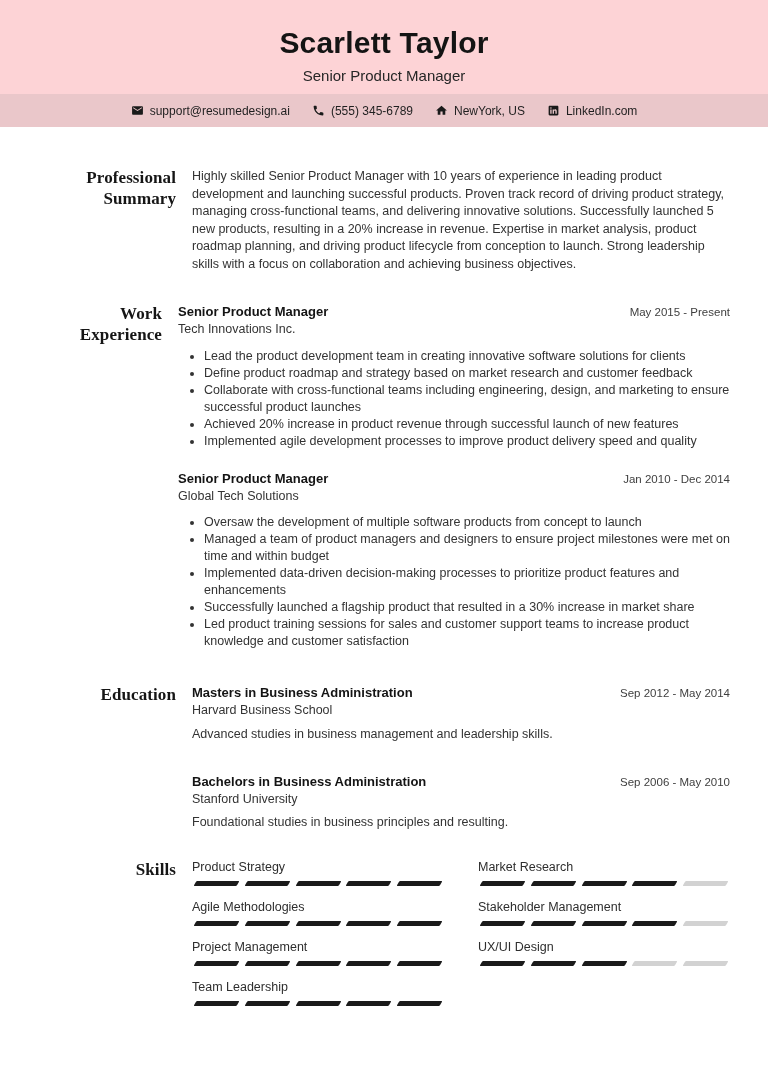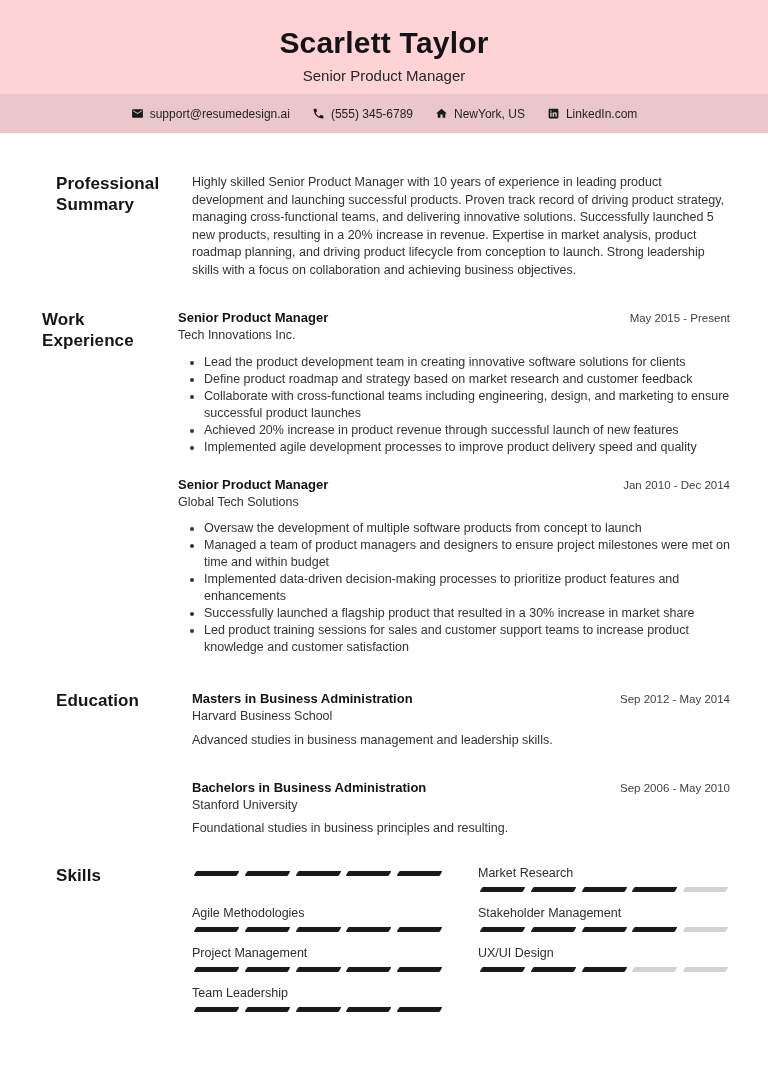--- a/index.html
+++ b/index.html
@@ -12,33 +12,33 @@
   html,body{margin:0;padding:0;}
   body{
     width:768px;height:1078px;overflow:hidden;background:#ffffff;
     font-family:"Liberation Sans",sans-serif;color:#333;
   }
   
   .header{background:var(--header-bg);height:94px;text-align:center;padding-top:26px;}
   .name{font-size:30px;font-weight:bold;color:#141414;line-height:34px;letter-spacing:.2px;}
   .subtitle{font-size:15px;color:#262626;margin-top:7px;line-height:18px;}
   .contact-bar{
-    background:var(--contact-bg);height:39px;
+    background:var(--contact-bg);height:33px;
     display:flex;justify-content:center;align-items:center;gap:22px;
     font-size:12px;color:#1f1f1f;
   }
   .contact-item{display:flex;align-items:center;gap:6px;}
   .contact-item svg{display:block;}
   
   main{padding-top:40px;}
   .row{display:flex;padding:0 38px 0 56px;}
   .row.summary{margin-bottom:30px;}
   .row.experience{margin-bottom:34px;padding-left:42px;}
   .row.education{margin-bottom:28px;}
-  .label-col{flex:0 0 120px;width:120px;}
+  .label-col{flex:0 0 120px;width:120px;text-align:right;font-family:Liberation Serif, serif;}
   .label-col h2{
     margin:0;font-size:17px;font-weight:bold;color:#151515;line-height:21px;letter-spacing:.1px;
   }
   .content-col{flex:1;margin-left:16px;min-width:0;}
   .body-text{font-size:12.5px;line-height:17.5px;color:#333;margin:1px 0 0;}
   
   .job + .job{margin-top:20px;}
   .entry-head{display:flex;justify-content:space-between;align-items:baseline;}
   .entry-title{font-size:13px;font-weight:bold;color:#141414;line-height:17px;}
   .entry-dates{font-size:11.5px;color:#3e3e3e;white-space:nowrap;line-height:15px;}
@@ -177,20 +177,21 @@
   </section>
 
   <section class="row skills">
     <div class="label-col">
       <h2>Skills</h2>
     </div>
     <div class="content-col">
       <div class="skills-grid">
 
         <div class="skill">
+          <div class="skill-name">Product Strategy</div>
           <div class="skill-bar">
               <span class="seg filled"></span>
               <span class="seg filled"></span>
               <span class="seg filled"></span>
               <span class="seg filled"></span>
               <span class="seg filled"></span>
             </div>
         </div>
         <div class="skill">
           <div class="skill-name">Market Research</div>

